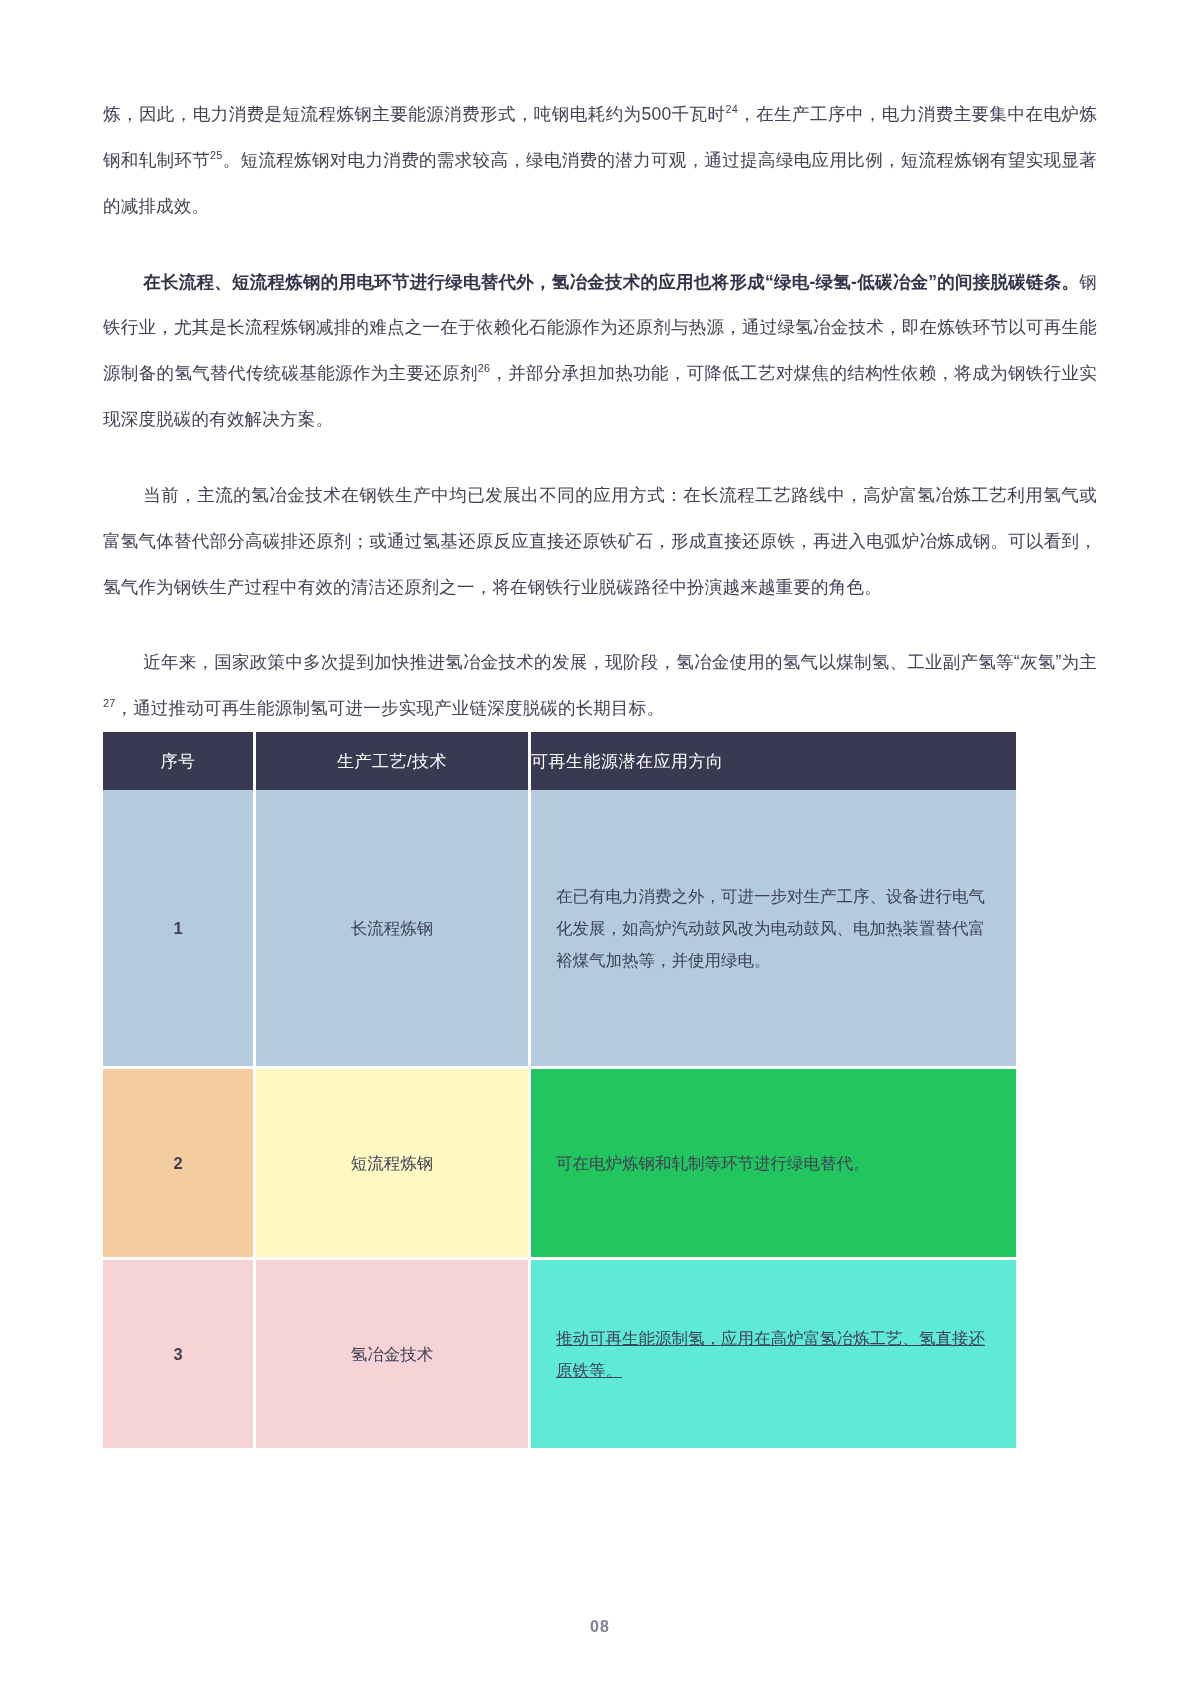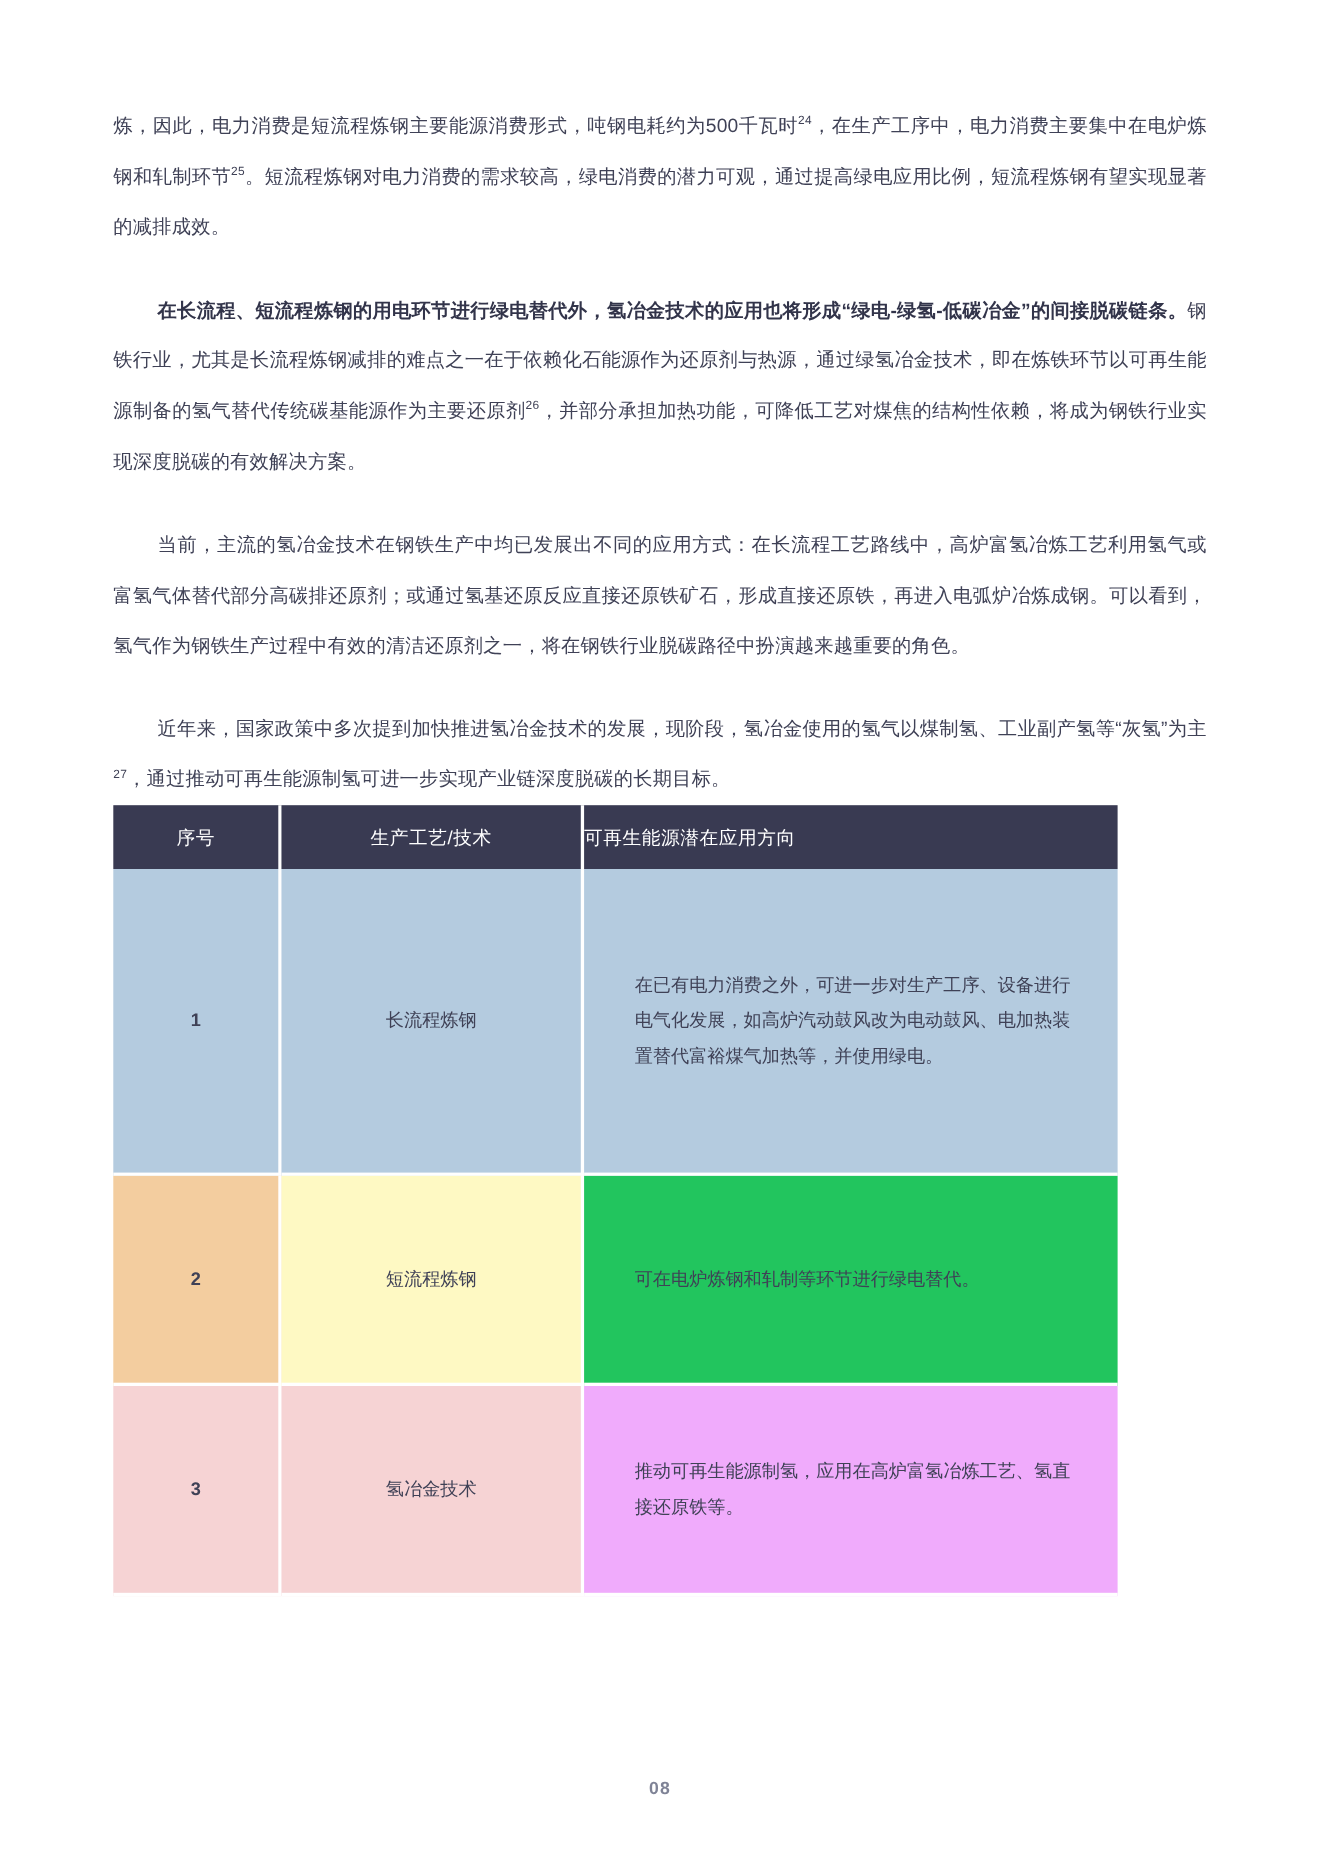--- a/index.html
+++ b/index.html
@@ -84,21 +84,21 @@
     font-size: 16.5px;
     color: #3f4156;
     vertical-align: middle;
     border-right: 3px solid #ffffff;
     border-bottom: 3px solid #ffffff;
     line-height: 1.95;
   }
   table.data-table td:last-child { border-right: none; }
   .col-no { width: 148px; text-align: center; font-weight: bold; }
   .col-proc { width: 270px; text-align: center; }
-  .col-dir { width: 485px; text-align: left; padding: 14px 30px 14px 46px; }
+  .col-dir { width: 485px; text-align: left; padding: 14px 30px 14px 25px; }
 
   .row-1 td { background: #b4cbdf; height: 248px; }
   .row-2 td { background: #f3cd9f; height: 160px; }
   .row-3 td { background: #f6d3d4; height: 160px; }
 
   
   .page-number {
     position: absolute;
     left: 0;
     right: 0;
@@ -147,20 +147,20 @@
         <td class="col-dir" style="background: rgb(180, 203, 223);">在已有电力消费之外，可进一步对生产工序、设备进行电气化发展，如高炉汽动鼓风改为电动鼓风、电加热装置替代富裕煤气加热等，并使用绿电。</td>
       </tr>
       <tr class="row-2">
         <td class="col-no" style="background: rgb(243, 205, 159);">2</td>
         <td class="col-proc" style="background: #fef9c3;">短流程炼钢</td>
         <td class="col-dir" style="background: #22c55e;">可在电炉炼钢和轧制等环节进行绿电替代。</td>
       </tr>
       <tr class="row-3">
         <td class="col-no" style="background: rgb(246, 211, 212);">3</td>
         <td class="col-proc" style="background: rgb(246, 211, 212);">氢冶金技术</td>
-        <td class="col-dir" style="background: #f0abfc;">推动可再生能源制氢，应用在高炉富氢冶炼工艺、氢直接还原铁等。</td>
+        <td class="col-dir" style="background: #5eead4; text-decoration: underline;">推动可再生能源制氢，应用在高炉富氢冶炼工艺、氢直接还原铁等。</td>
       </tr>
     </tbody>
   </table>
 
   <div class="page-number">08</div>
 
 </div>
 
 </body></html>

